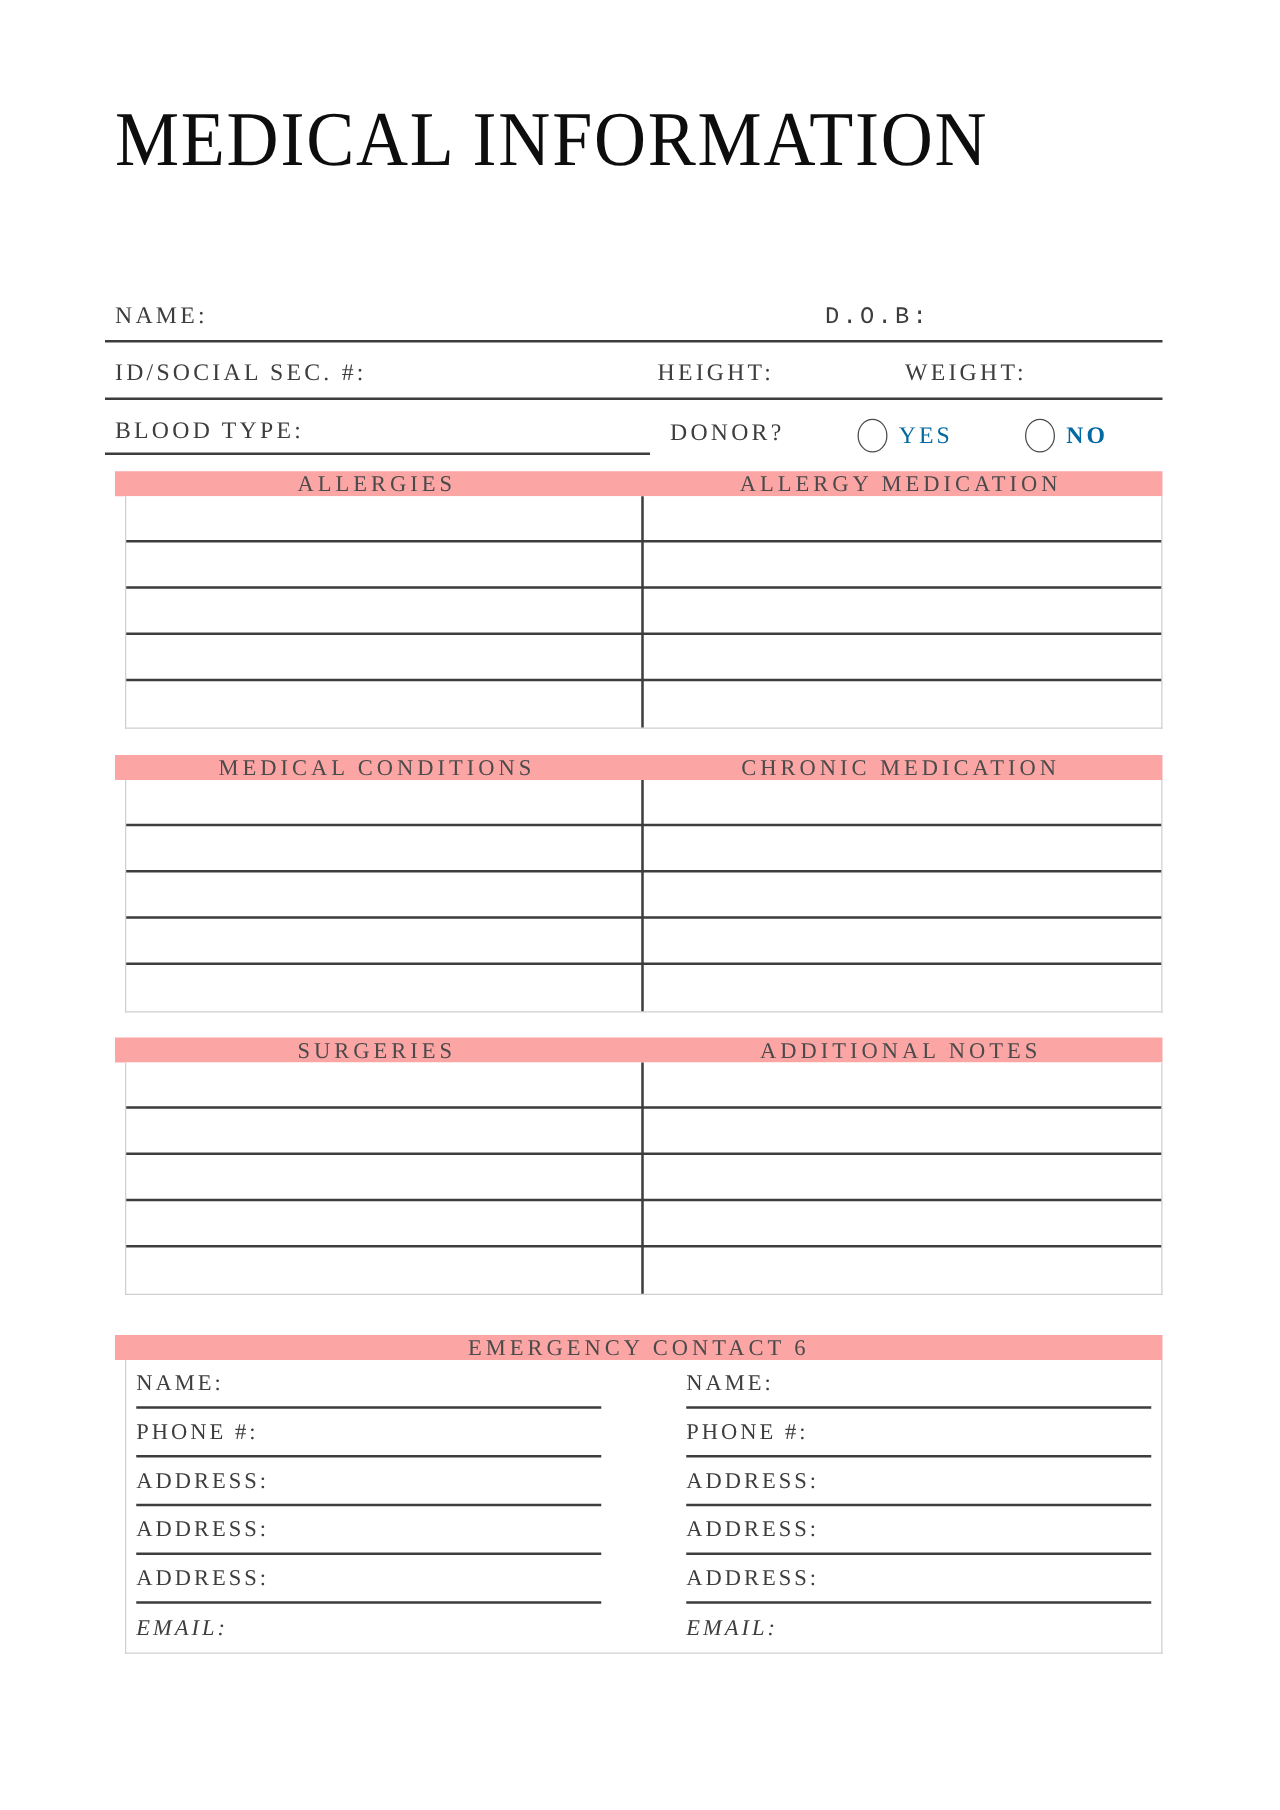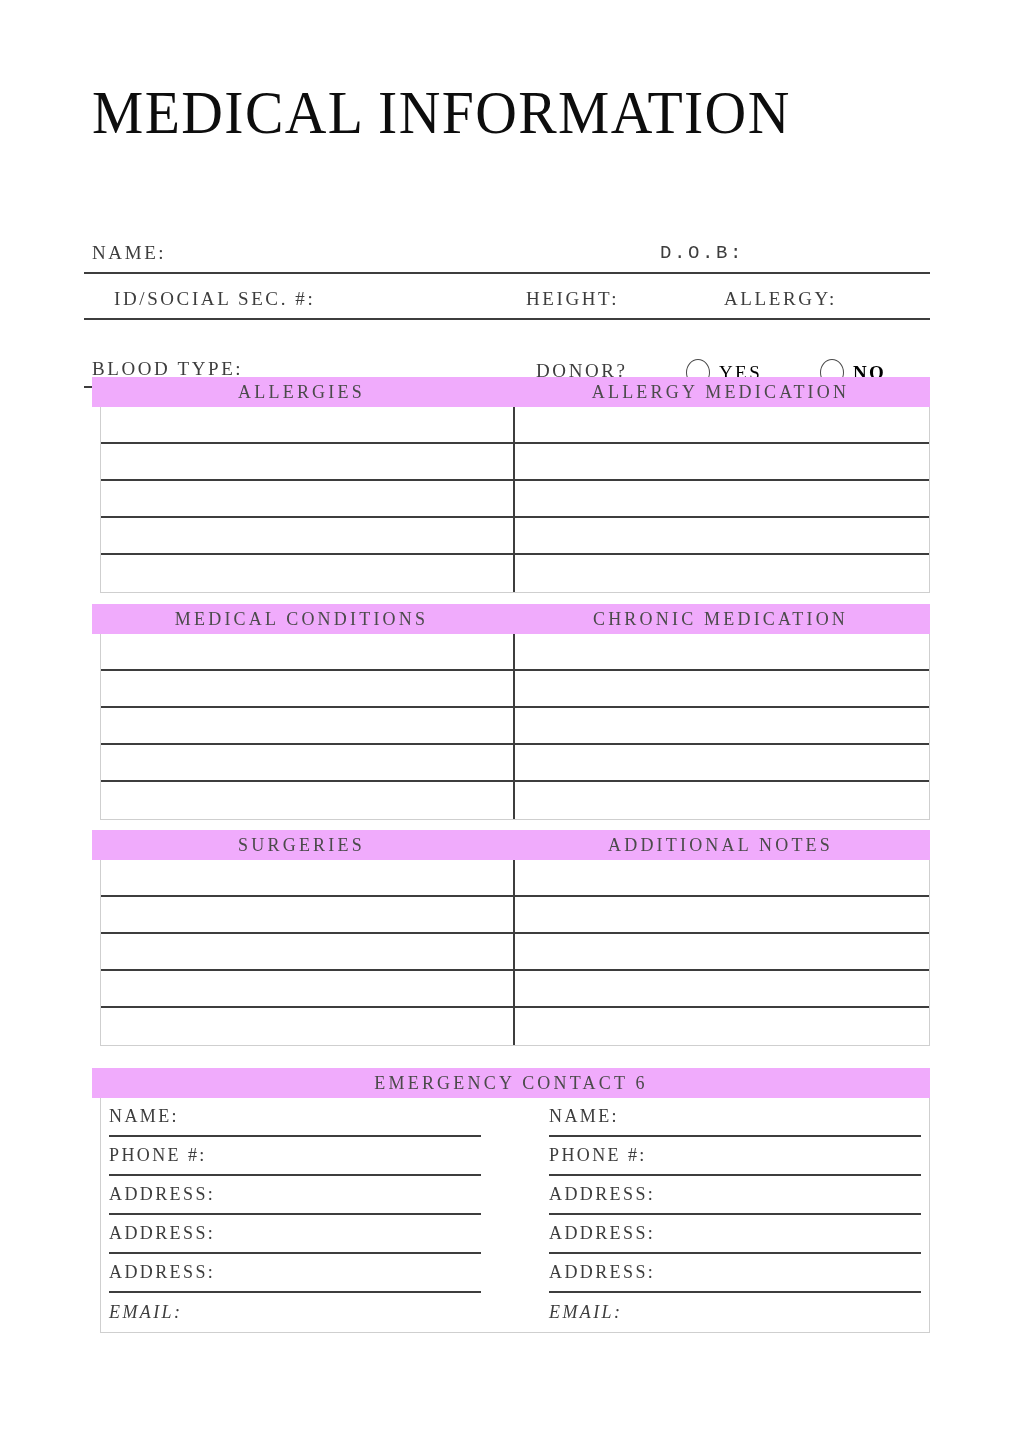--- a/index.html
+++ b/index.html
@@ -44,41 +44,40 @@
     top: 228px;
     width: 846px;
   }
   .info-row {
     position: relative;
     height: 44px;
     border-bottom: 2px solid #3d3d3d;
   }
   .info-row.short-rule {
     border-bottom: none;
-    margin-top: 24px;
   }
   .info-row .rule-short {
     position: absolute;
     left: 0;
     bottom: 0;
     width: 436px;
     height: 0;
     border-bottom: 2px solid #3d3d3d;
   }
   .lbl {
     position: absolute;
     bottom: 8px;
     font-size: 19px;
     letter-spacing: 2.6px;
     color: #3d3d3d;
     white-space: nowrap;
   }
   .lbl.name     { left: 8px; }
   .lbl.dob      { left: 576px; font-family: Liberation Mono, monospace; }
-  .lbl.idnum    { left: 8px; margin-left: 22px; }
+  .lbl.idnum    { left: 8px; }
   .lbl.height   { left: 442px; }
   .lbl.weight   { left: 640px; }
   .lbl.blood    { left: 8px; }
   .lbl.donor    { left: 452px; bottom: 6px; }
 
   .radio-group {
     position: absolute;
     bottom: 2px;
     display: flex;
     align-items: center;
@@ -89,33 +88,33 @@
   .radio-circle {
     width: 24px;
     height: 27px;
     border: 1.5px solid #4a4a4a;
     border-radius: 50%;
     box-sizing: border-box;
   }
   .radio-label {
     font-size: 19px;
     letter-spacing: 2.4px;
-    color: #000000;
+    color: #0369a1;
   }
 
   
   .section {
     position: absolute;
     left: 92px;
     width: 838px;
   }
   .sec-head {
     position: relative;
-    height: 30px;
-    background: #f0abfc;
+    height: 20px;
+    background: #fca5a5;
     display: flex;
   }
   .sec-head .hcell {
     flex: 1 1 0;
     display: flex;
     align-items: center;
     justify-content: center;
     font-size: 18px;
     letter-spacing: 3.2px;
     color: #4a4a4a;
@@ -195,21 +194,21 @@
   <div class="info-block">
 
     <div class="info-row">
       <span class="lbl name">NAME:</span>
       <span class="lbl dob">D.O.B:</span>
     </div>
 
     <div class="info-row">
       <span class="lbl idnum">ID/SOCIAL SEC. #:</span>
       <span class="lbl height">HEIGHT:</span>
-      <span class="lbl weight">ALLERGY:</span>
+      <span class="lbl weight">WEIGHT:</span>
     </div>
 
     <div class="info-row short-rule">
       <span class="rule-short"></span>
       <span class="lbl blood">BLOOD TYPE:</span>
       <span class="lbl donor">DONOR?</span>
 
       <span class="radio-group yes">
         <span class="radio-circle"></span>
         <span class="radio-label">YES</span>

